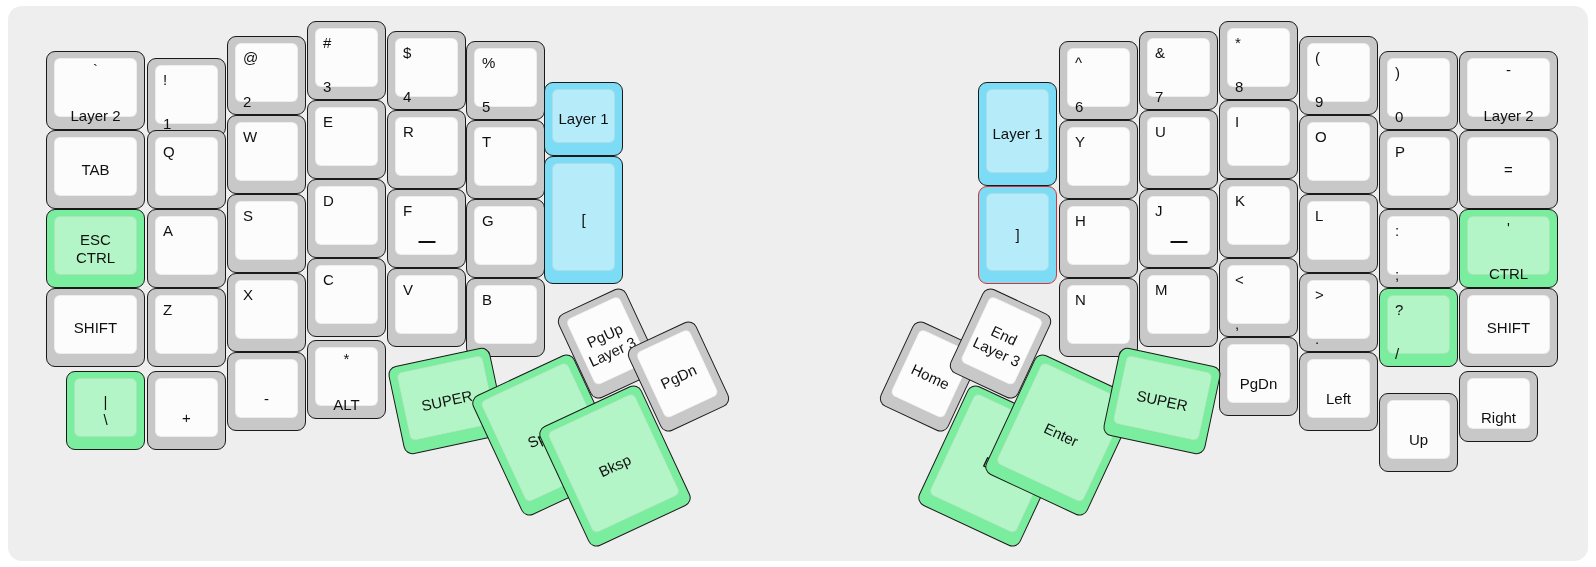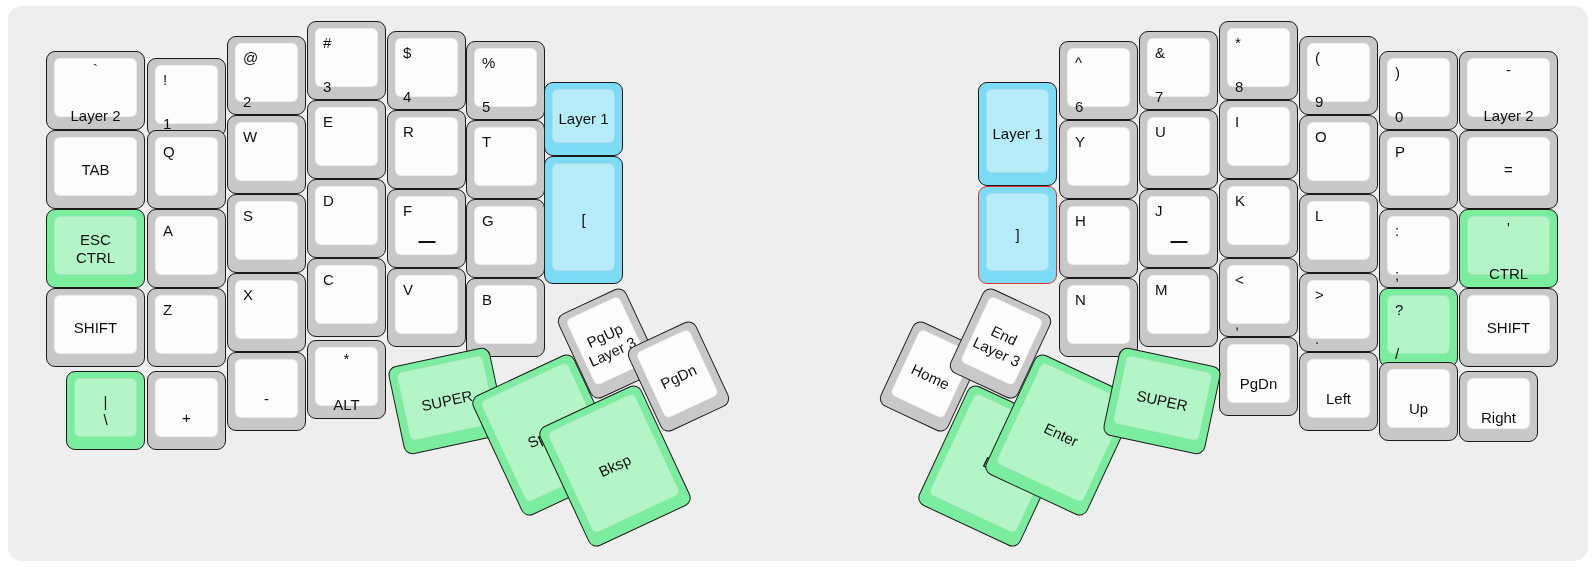--- a/index.html
+++ b/index.html
@@ -469,21 +469,21 @@
             <div class="l2">;</div>
           </div>
         </div>
         <div class="key green" style="left: 1371px; top: 282px; width: 79px; height: 79px;">
           <div class="cap"></div>
           <div class="legend lg-tl">
             <div class="l1">?</div>
             <div class="l2">/</div>
           </div>
         </div>
-        <div class="key" style="left: 1371px; top: 356px; width: 79px; height: 79px;">
+        <div class="key" style="left: 1371px; top: 387px; width: 79px; height: 79px;">
           <div class="cap"></div>
           <div class="legend lg-top-c">
             <div class="l2">Up</div>
           </div>
         </div>
         <div class="key" style="left: 1451px; top: 45px; width: 99px; height: 79px;">
           <div class="cap"></div>
           <div class="legend lg-top-c">
             <div class="l1">-</div>
             <div class="l2">Layer 2</div>

